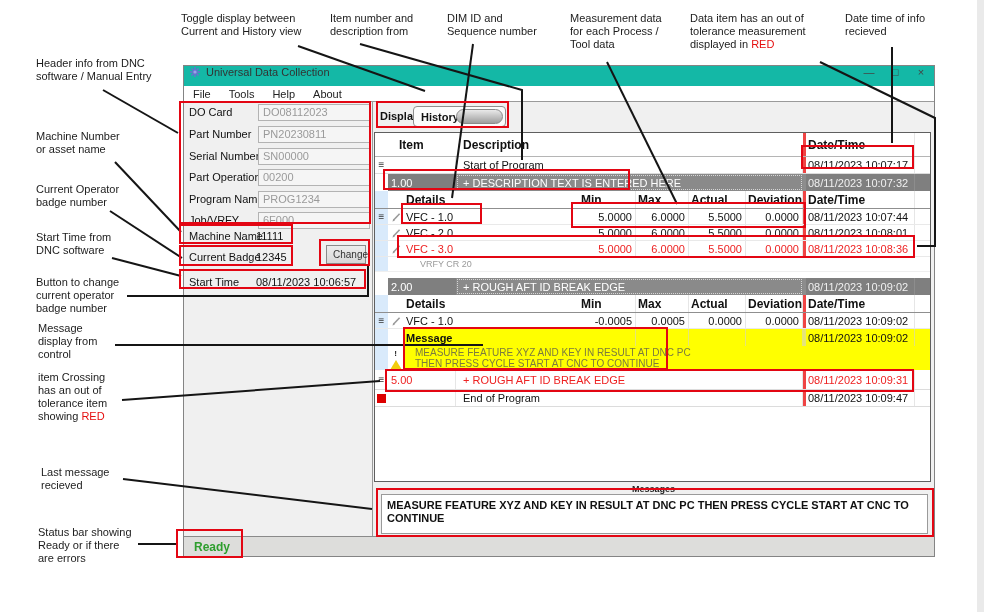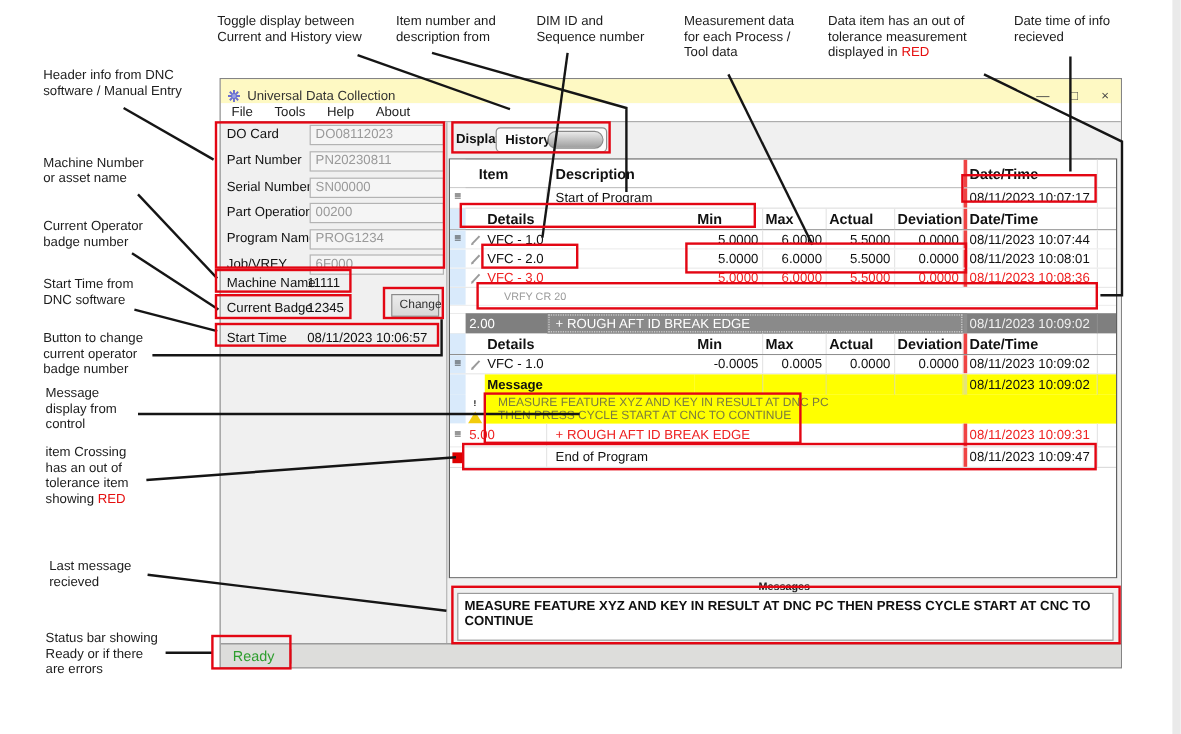--- a/index.html
+++ b/index.html
@@ -7,21 +7,21 @@
   }
   *{box-sizing:border-box}
   html,body{margin:0;padding:0}
   body{width:984px;height:612px;position:relative;overflow:hidden;background:#fff;
        font-family:"Liberation Sans",sans-serif;color:#111}
   .rightstrip{position:absolute;right:0;top:0;width:7px;height:612px;background:#eaeaea}
 
   
   #win{position:absolute;left:183px;top:65px;width:752px;height:492px;border:1px solid #848484;
        background:#f0f0f0;z-index:1}
-  .titlebar{height:20px;background:#fef9c3;display:flex;align-items:flex-end;padding-left:5px;font-size:11px}
+  .titlebar{height:20px;background:#14b8a6;display:flex;align-items:flex-start;padding-left:5px;font-size:11px}
   .appicon{width:12px;height:12px;margin-right:5px;display:inline-flex}
   .apptitle{color:#333}
   .wctrl{margin-left:auto;display:flex;align-items:center;gap:0}
   .wbtn{width:26px;text-align:center;font-size:11px;color:#444;cursor:default}
   .menubar{height:16px;background:#fff;border-bottom:1px solid #9a9a9a;display:flex;align-items:center;font-size:11px}
   .mitem{padding:0 9px;color:#222}
   .main{position:absolute;top:36px;left:0;right:0;bottom:20px;display:flex}
   .leftpanel{width:189px;border-right:1px solid #9a9a9a;position:relative;background:#f0f0f0}
   .rightpanel{flex:1;position:relative;background:#f0f0f0}
 
@@ -84,21 +84,21 @@
   .warnwrap{position:relative;width:12px;height:11px;align-self:flex-start;margin-top:3px}
   .tri{width:0;height:0;border-left:6px solid transparent;border-right:6px solid transparent;border-bottom:10px solid #f2cc0c}
   .exc{position:absolute;left:4.5px;top:1px;font-size:7px;font-weight:bold;color:#000}
   .pencil{display:inline-flex}
 
   .msgarea{position:absolute;left:0;right:0;top:380px;bottom:0;background:#f0f0f0}
   .msglabel{text-align:center;font-size:9px;font-weight:bold;margin-top:2px;color:#222}
   .msgbox{position:absolute;left:8px;right:6px;top:12px;height:40px;background:#fff;border:1px solid #9a9a9a;
         font-size:11px;font-weight:bold;padding:4px 5px;line-height:13px}
   .statusbar{position:absolute;left:0;right:0;bottom:0;height:20px;background:#dddddb;border-top:1px solid #8a8a8a}
-  .ready{position:absolute;left:10px;top:3px;color:var(--green);font-weight:normal;font-size:12px}
+  .ready{position:absolute;left:10px;top:3px;color:var(--green);font-weight:bold;font-size:12px}
   .ssep{position:absolute;left:58px;top:4px;height:12px;border-left:1px solid #999}
 
   
   #lines{position:absolute;left:0;top:0;width:984px;height:612px;z-index:5;pointer-events:none}
   .hl{position:absolute;border:2px solid var(--hl);z-index:6;pointer-events:none}
   .ann{position:absolute;z-index:4;font-size:11px;line-height:13px;color:#1c1c1c;white-space:nowrap}
   .redword{color:#e50f0f}
 </style>
 </head>
 <body>
@@ -186,20 +186,27 @@
             <div class="cell datecell">Date/Time</div>
             <div class="cell xcell"></div>
           </div>
           <div class="row r-main">
             <div class="cell gutter">
               <span class="mark">≡</span>
             </div>
             <div class="cell itemcell"></div>
             <div class="cell desccell">Start of Program</div>
             <div class="cell datecell">08/11/2023 10:07:17</div>
+            <div class="cell xcell"></div>
+          </div>
+          <div class="row r-band">
+            <div class="cell gutter"></div>
+            <div class="cell itemcell">1.00</div>
+            <div class="cell desccell">+ DESCRIPTION TEXT IS ENTERED HERE</div>
+            <div class="cell datecell">08/11/2023 10:07:32</div>
             <div class="cell xcell"></div>
           </div>
           <div class="row r-sub">
             <div class="cell gutter blue"></div>
             <div class="cell icell"></div>
             <div class="cell namecell">Details</div>
             <div class="cell vcell">Min</div>
             <div class="cell vcell max">Max</div>
             <div class="cell vcell">Actual</div>
             <div class="cell vcell">Deviation</div>

